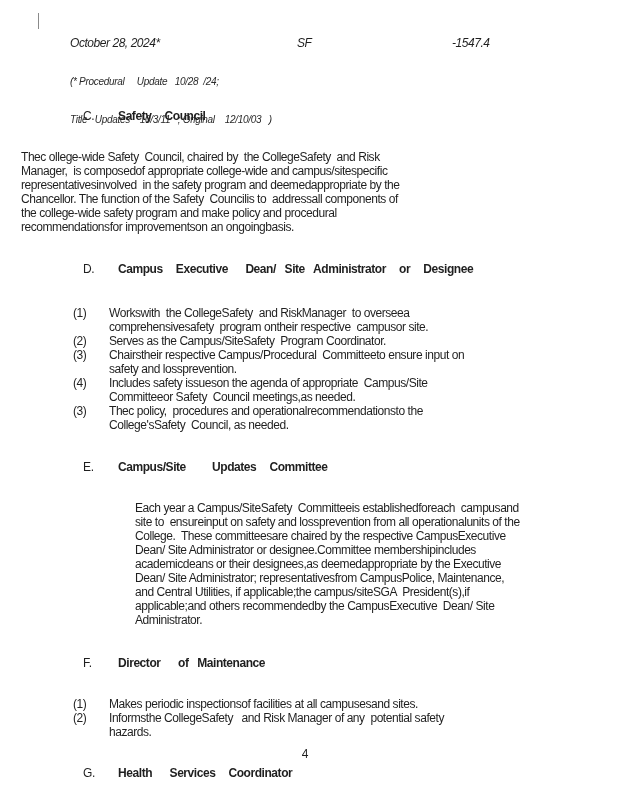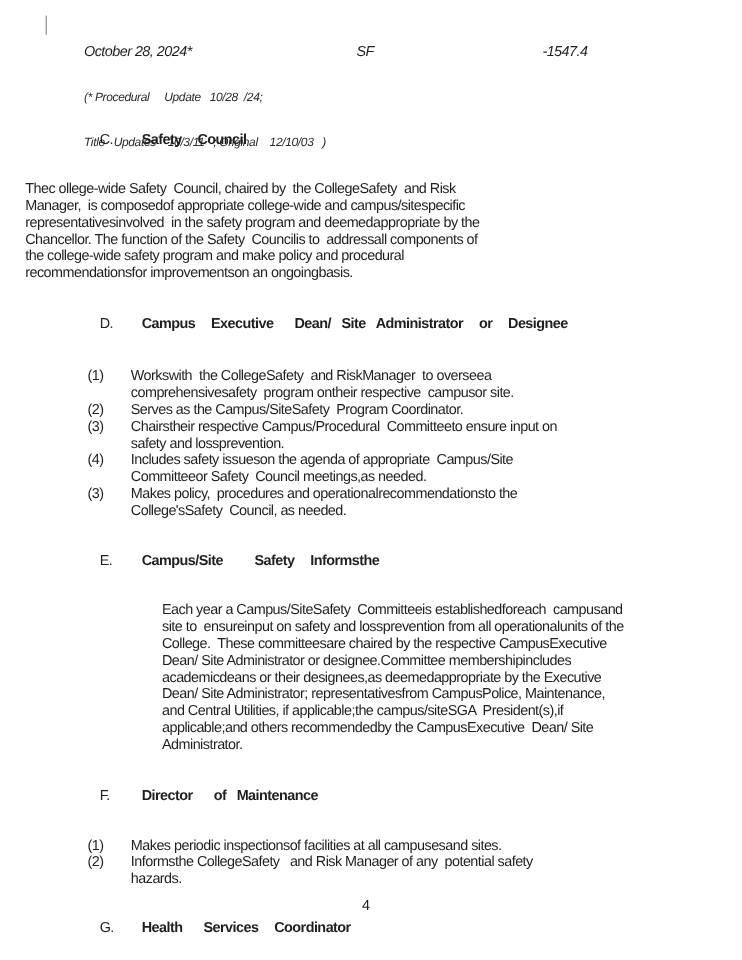--- a/index.html
+++ b/index.html
@@ -91,28 +91,28 @@
         <span class="letter">D.</span><span class="title">Campus   Executive    Dean/  Site  Administrator   or   Designee</span>
       </div>
       <div class="items" style="margin-top:16px;">
         <div class="item"><span class="num">(1)</span><span class="itext">Workswith  the CollegeSafety  and RiskManager  to overseea
 comprehensivesafety  program ontheir respective  campusor site.</span></div>
         <div class="item"><span class="num">(2)</span><span class="itext">Serves as the Campus/SiteSafety  Program Coordinator.</span></div>
         <div class="item"><span class="num">(3)</span><span class="itext">Chairstheir respective Campus/Procedural  Committeeto ensure input on
 safety and lossprevention.</span></div>
         <div class="item"><span class="num">(4)</span><span class="itext">Includes safety issueson the agenda of appropriate  Campus/Site
 Committeeor Safety  Council meetings,as needed.</span></div>
-        <div class="item"><span class="num">(3)</span><span class="itext">Makes policy,  procedures and operationalrecommendationsto the
+        <div class="item"><span class="num">(3)</span><span class="itext">Thec policy,  procedures and operationalrecommendationsto the
 College'sSafety  Council, as needed.</span></div>
       </div>
     </div>
 
     <div class="section" style="margin-top:14px;">
       <div class="sec-head">
-        <span class="letter">E.</span><span class="title">Campus/Site      Safety   Informsthe</span>
+        <span class="letter">E.</span><span class="title">Campus/Site      Updates   Committee</span>
       </div>
       <div class="body" style="margin-top:13px;">Each year a Campus/SiteSafety  Committeeis establishedforeach  campusand
 site to  ensureinput on safety and lossprevention from all operationalunits of the
 College.  These committeesare chaired by the respective CampusExecutive
 Dean/ Site Administrator or designee.Committee membershipincludes
 academicdeans or their designees,as deemedappropriate by the Executive
 Dean/ Site Administrator; representativesfrom CampusPolice, Maintenance,
 and Central Utilities, if applicable;the campus/siteSGA  President(s),if
 applicable;and others recommendedby the CampusExecutive  Dean/ Site
 Administrator.</div>

